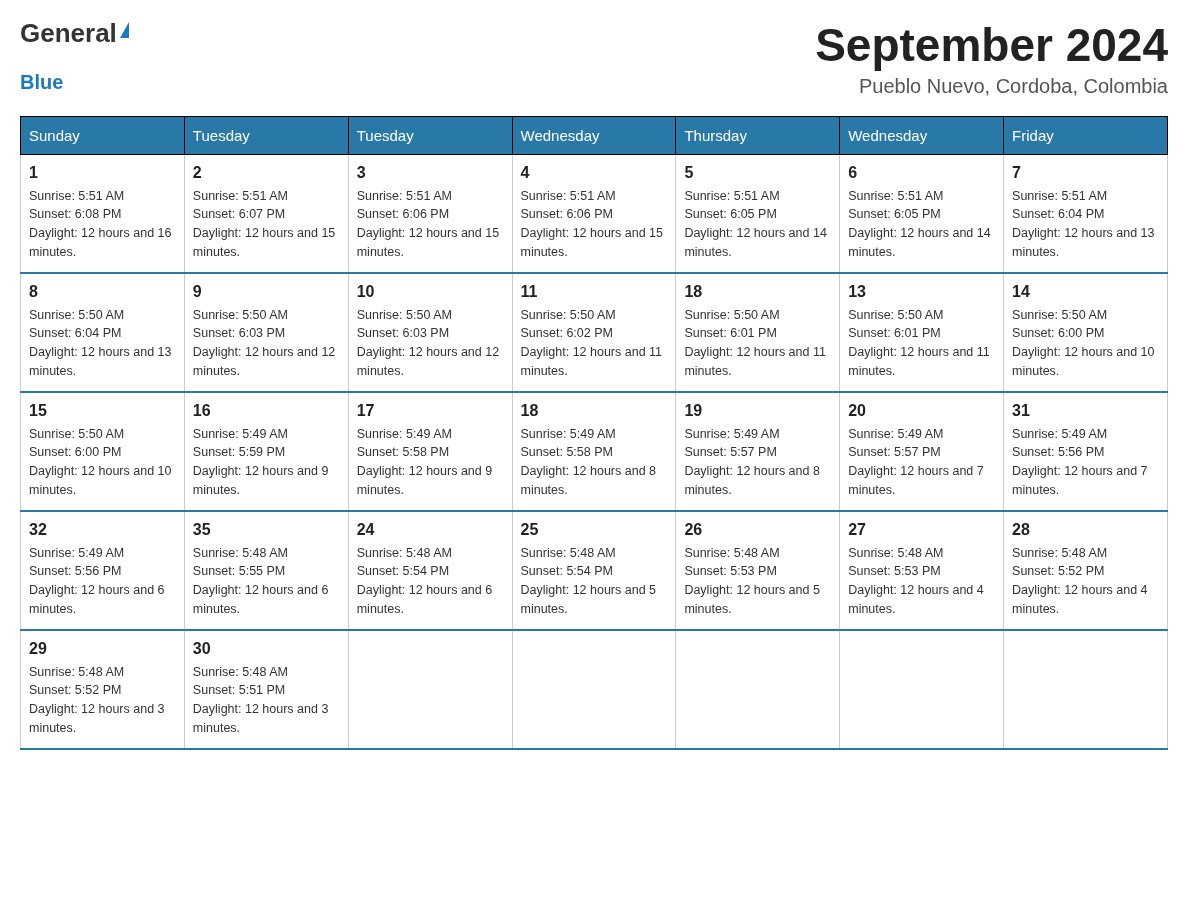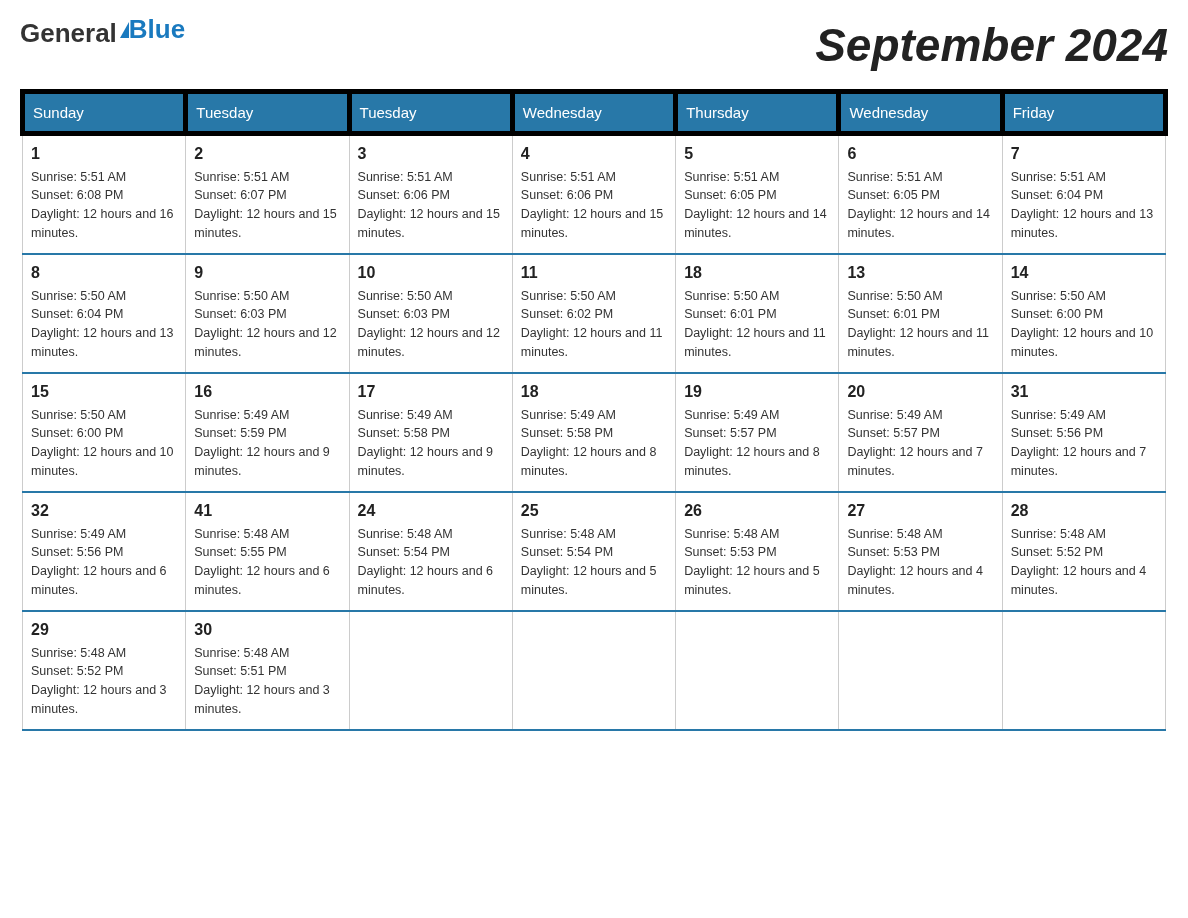--- a/index.html
+++ b/index.html
@@ -12,26 +12,26 @@
       min-height: 918px;
     }
     .header {
       display: flex;
       justify-content: space-between;
       align-items: flex-start;
       margin-bottom: 18px;
     }
     .logo {
       display: flex;
-      flex-direction: row;
+      flex-direction: column;
       line-height: 1;
+      gap: 30px;
     }
     .title-block {
       text-align: right;
-      font-style: italic;
     }
     .month-title {
       font-size: 46px;
       font-weight: bold;
       color: #222;
       line-height: 1.1;
     }
     .location-title {
       font-size: 20px;
       color: #555;
@@ -41,21 +41,21 @@
       width: 100%;
       border-collapse: collapse;
     }
     thead tr th {
       background-color: #2878a8;
       color: #fff;
       padding: 10px 8px;
       font-size: 15px;
       font-weight: normal;
       text-align: left;
-      border: 5px solid #000000;
+      border: 1px solid #000000;
     }
     tbody tr td {
       vertical-align: top;
       padding: 6px 8px 10px 8px;
       border: 1px solid #ccc;
       font-size: 12.5px;
       line-height: 1.5;
       min-height: 90px;
       width: 14.28%;
     }
@@ -86,39 +86,40 @@
       margin-left: 3px;
       width: 0;
       height: 0;
       border-left: 9px solid transparent;
       border-right: 0px solid transparent;
       border-bottom: 16px solid #1a7abf;
       position: relative;
       top: -3px;
     }
     .logo-blue-row {
-      font-size: 26px;
+      font-size: 20px;
       font-weight: bold;
       color: #1a7abf;
       margin-top: -4px;
     }
   </style>
 </head>
 <body>
 
 <div class="header">
   <div class="logo">
     <div class="logo-row">
       <span class="logo-general">General</span>
       <span class="logo-triangle"></span>
     </div>
     <div class="logo-blue-row">Blue</div>
   </div>
   <div class="title-block">
     <div class="month-title">September 2024</div>
+    <div class="location-title">Pueblo Nuevo, Cordoba, Colombia</div>
   </div>
 </div>
 
 <table>
   <thead>
     <tr>
       <th>Sunday</th>
       <th>Tuesday</th>
       <th>Tuesday</th>
       <th>Wednesday</th>
@@ -150,21 +151,21 @@
         <td><span class="day-num">15</span><span>Sunrise: 5:50 AM</span><br><span>Sunset: 6:00 PM</span><br><span>Daylight: 12 hours and 10 minutes.</span></td>
         <td><span class="day-num">16</span><span>Sunrise: 5:49 AM</span><br><span>Sunset: 5:59 PM</span><br><span>Daylight: 12 hours and 9 minutes.</span></td>
         <td><span class="day-num">17</span><span>Sunrise: 5:49 AM</span><br><span>Sunset: 5:58 PM</span><br><span>Daylight: 12 hours and 9 minutes.</span></td>
         <td><span class="day-num">18</span><span>Sunrise: 5:49 AM</span><br><span>Sunset: 5:58 PM</span><br><span>Daylight: 12 hours and 8 minutes.</span></td>
         <td><span class="day-num">19</span><span>Sunrise: 5:49 AM</span><br><span>Sunset: 5:57 PM</span><br><span>Daylight: 12 hours and 8 minutes.</span></td>
         <td><span class="day-num">20</span><span>Sunrise: 5:49 AM</span><br><span>Sunset: 5:57 PM</span><br><span>Daylight: 12 hours and 7 minutes.</span></td>
         <td><span class="day-num">31</span><span>Sunrise: 5:49 AM</span><br><span>Sunset: 5:56 PM</span><br><span>Daylight: 12 hours and 7 minutes.</span></td>
       </tr>
       <tr>
         <td><span class="day-num">32</span><span>Sunrise: 5:49 AM</span><br><span>Sunset: 5:56 PM</span><br><span>Daylight: 12 hours and 6 minutes.</span></td>
-        <td><span class="day-num">41</span><span>Sunrise: 5:48 AM</span><br><span>Sunset: 5:55 PM</span><br><span>Daylight: 12 hours and 6 minutes.</span></td>
+        <td><span class="day-num">35</span><span>Sunrise: 5:48 AM</span><br><span>Sunset: 5:55 PM</span><br><span>Daylight: 12 hours and 6 minutes.</span></td>
         <td><span class="day-num">24</span><span>Sunrise: 5:48 AM</span><br><span>Sunset: 5:54 PM</span><br><span>Daylight: 12 hours and 6 minutes.</span></td>
         <td><span class="day-num">25</span><span>Sunrise: 5:48 AM</span><br><span>Sunset: 5:54 PM</span><br><span>Daylight: 12 hours and 5 minutes.</span></td>
         <td><span class="day-num">26</span><span>Sunrise: 5:48 AM</span><br><span>Sunset: 5:53 PM</span><br><span>Daylight: 12 hours and 5 minutes.</span></td>
         <td><span class="day-num">27</span><span>Sunrise: 5:48 AM</span><br><span>Sunset: 5:53 PM</span><br><span>Daylight: 12 hours and 4 minutes.</span></td>
         <td><span class="day-num">28</span><span>Sunrise: 5:48 AM</span><br><span>Sunset: 5:52 PM</span><br><span>Daylight: 12 hours and 4 minutes.</span></td>
       </tr>
       <tr>
         <td><span class="day-num">29</span><span>Sunrise: 5:48 AM</span><br><span>Sunset: 5:52 PM</span><br><span>Daylight: 12 hours and 3 minutes.</span></td>
         <td><span class="day-num">30</span><span>Sunrise: 5:48 AM</span><br><span>Sunset: 5:51 PM</span><br><span>Daylight: 12 hours and 3 minutes.</span></td>
         <td class="empty-cell"></td>

